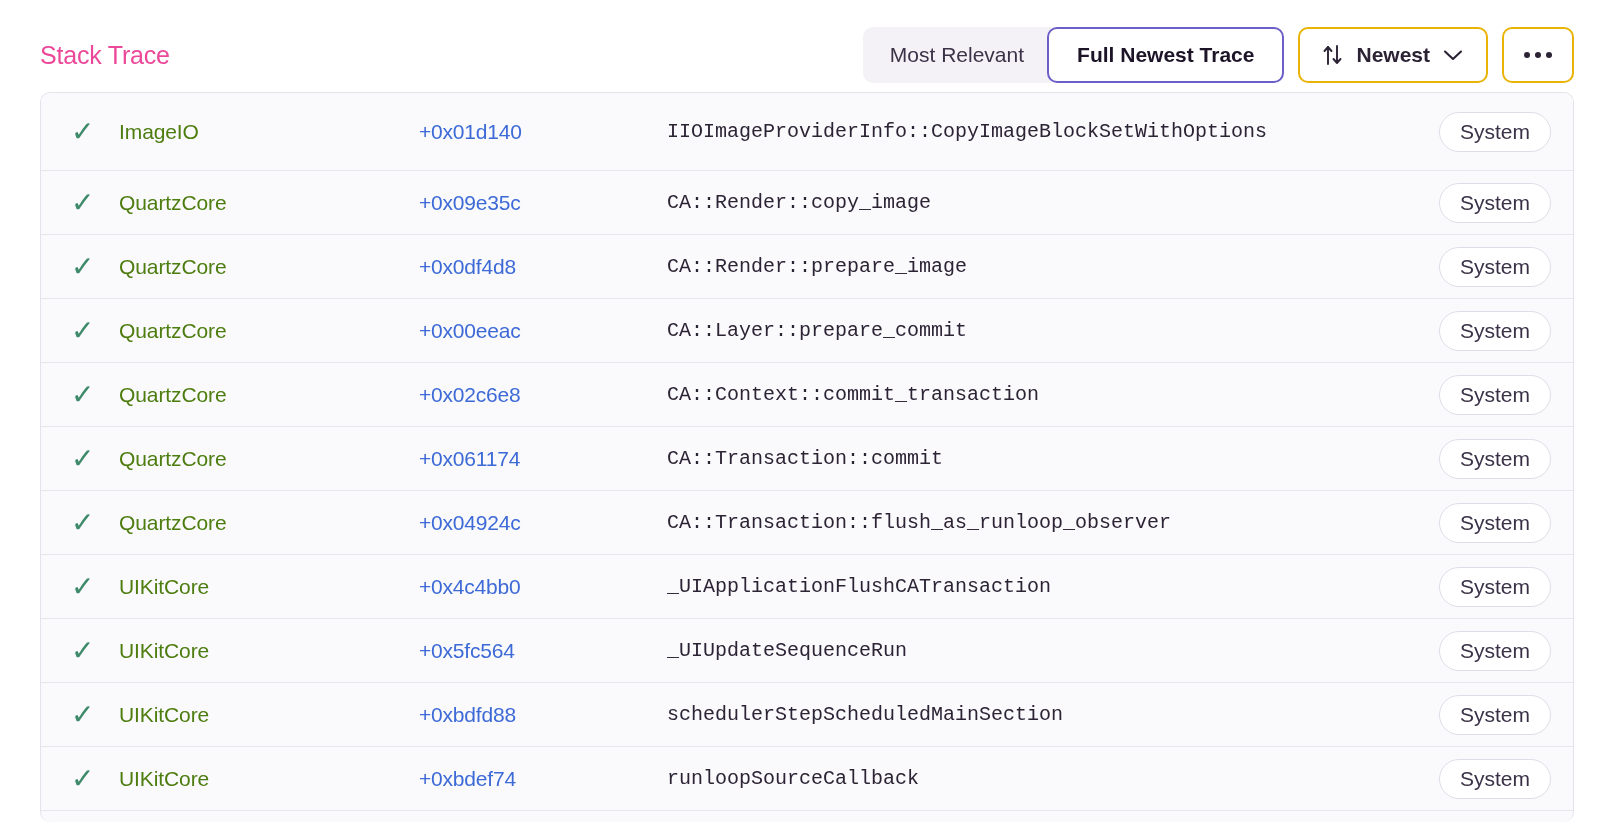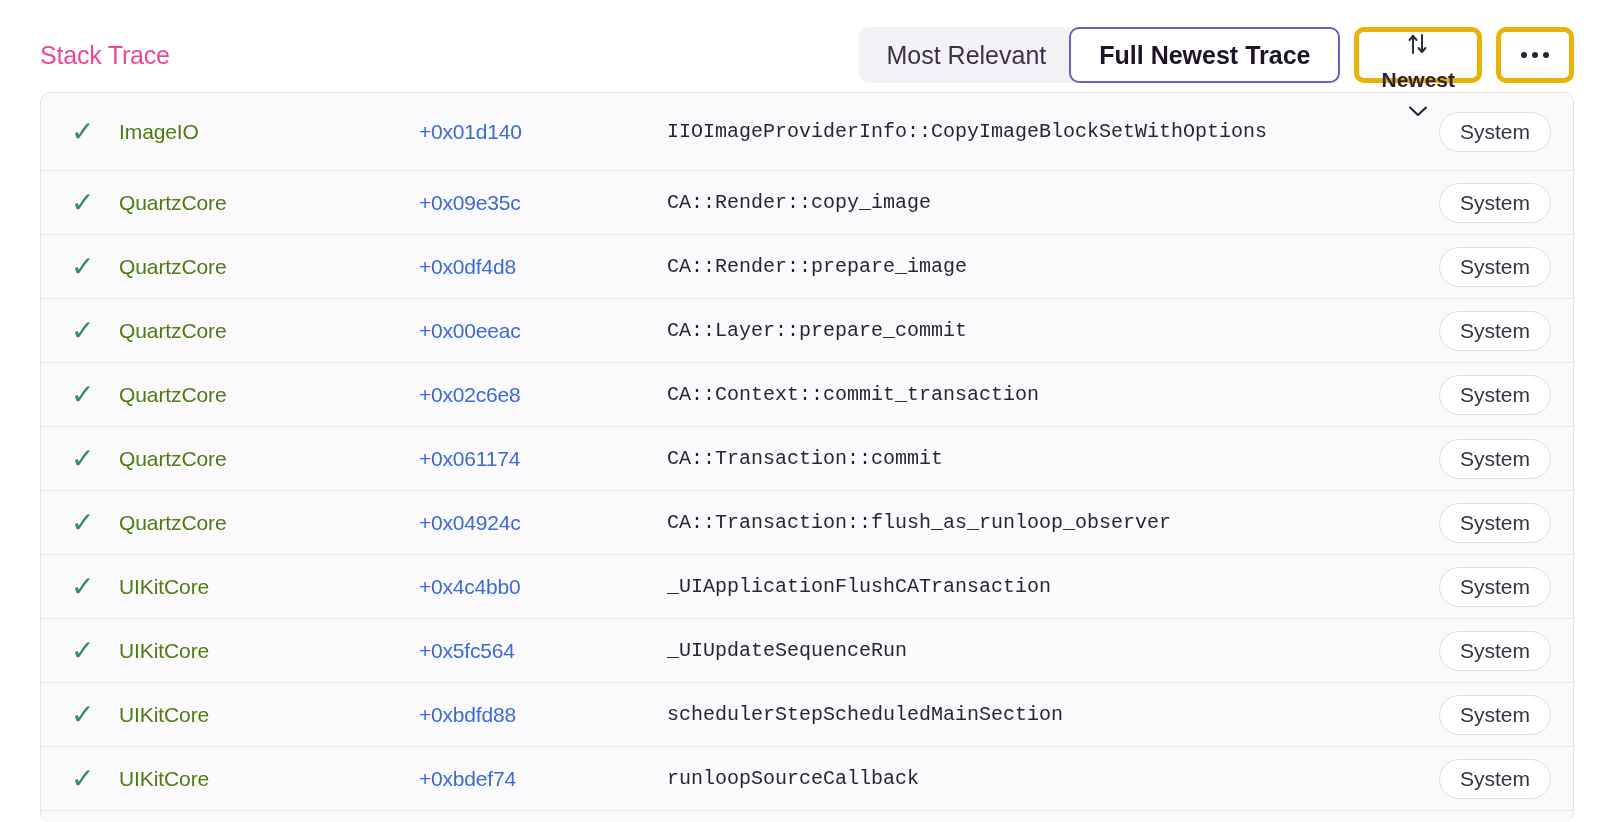--- a/index.html
+++ b/index.html
@@ -49,21 +49,21 @@
     display: flex;
     align-items: stretch;
     position: relative;
     height: 56px;
   }
 
   .seg-btn {
     display: flex;
     align-items: center;
     justify-content: center;
-    font-size: 25px;
+    font-size: 21px;
     height: 56px;
     padding: 0 26px;
     cursor: pointer;
     white-space: nowrap;
     background: #f4f2f7;
     color: #3a3247;
     border: 1px solid transparent;
     border-radius: 10px 0 0 10px;
     font-weight: normal;
   }
@@ -79,28 +79,27 @@
     padding: 0 28px;
   }
 
   .ctrl-btn {
     display: flex;
     align-items: center;
     gap: 12px;
     height: 56px;
     padding: 0 22px;
     background: #ffffff;
-    border: 5px solid #eab308;
+    border: 2px solid #eab308;
     border-radius: 10px;
     font-size: 21px;
     font-weight: bold;
     color: #2b2234;
     cursor: pointer;
     white-space: nowrap;
-    flex-direction: column;
   }
 
   .ctrl-btn.icon-only {
     padding: 0 20px;
     justify-content: center;
     min-width: 62px;
   }
 
   .sort-arrows { display: flex; align-items: center; color: #2b2234; }
   .chev { display: flex; align-items: center; color: #2b2234; }

